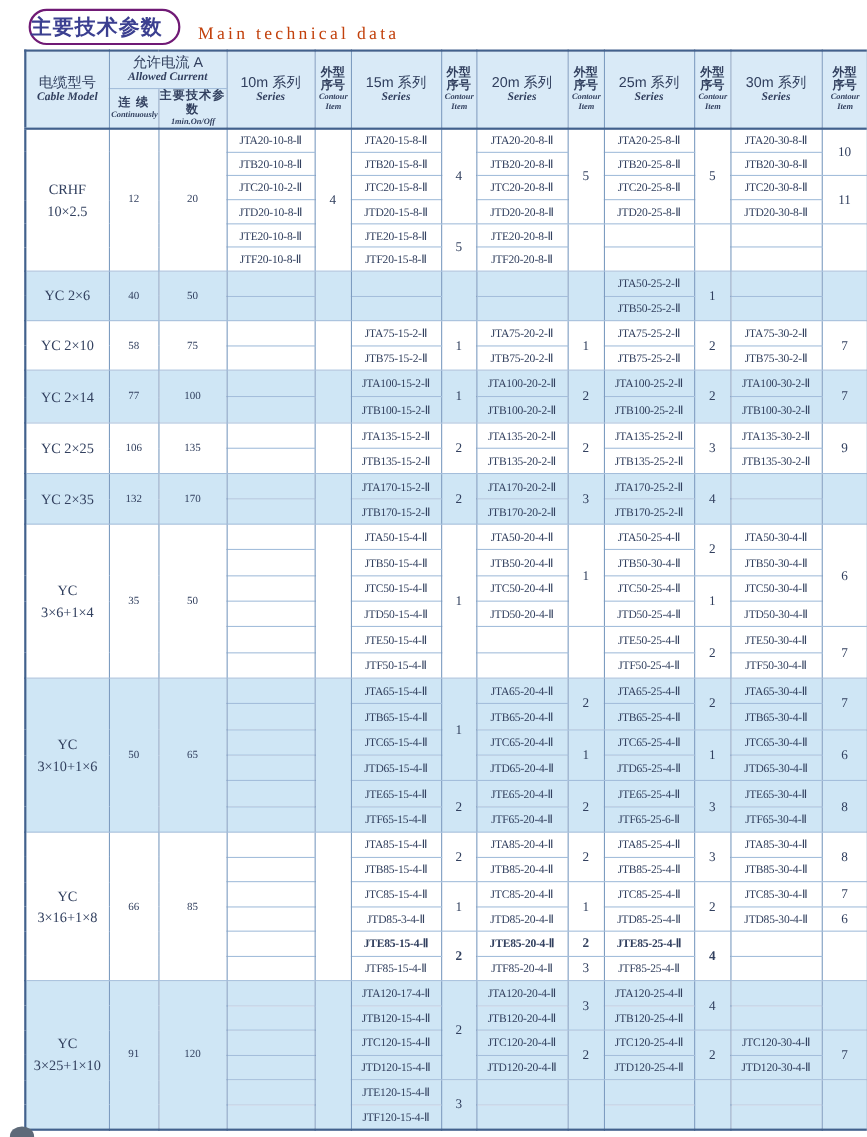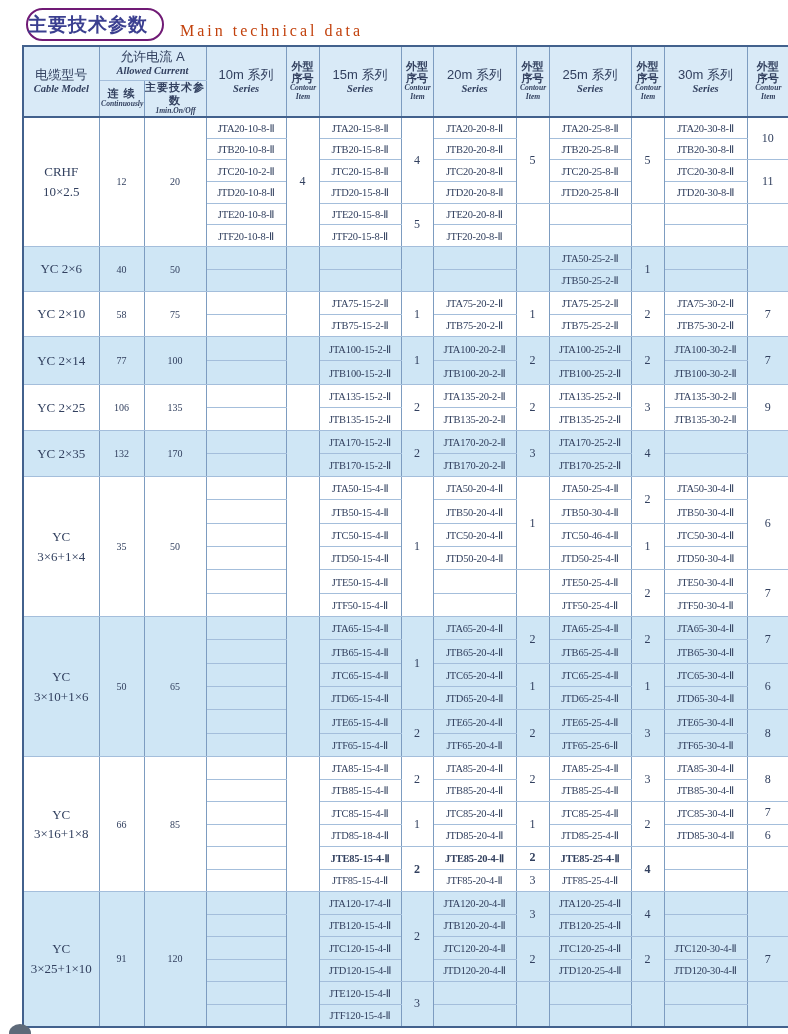--- a/index.html
+++ b/index.html
@@ -346,21 +346,21 @@
         <td class="series"></td>
         <td class="series">JTB50-15-4-Ⅱ</td>
         <td class="series">JTB50-20-4-Ⅱ</td>
         <td class="series">JTB50-30-4-Ⅱ</td>
         <td class="series">JTB50-30-4-Ⅱ</td>
       </tr>
       <tr style="height: 23.3333px;">
         <td class="series"></td>
         <td class="series">JTC50-15-4-Ⅱ</td>
         <td class="series">JTC50-20-4-Ⅱ</td>
-        <td class="series">JTC50-46-4-Ⅱ</td>
+        <td class="series">JTC50-25-4-Ⅱ</td>
         <td class="contour" rowspan="2">1</td>
         <td class="series">JTC50-30-4-Ⅱ</td>
       </tr>
       <tr style="height: 23.3333px;">
         <td class="series"></td>
         <td class="series">JTD50-15-4-Ⅱ</td>
         <td class="series">JTD50-20-4-Ⅱ</td>
         <td class="series">JTD50-25-4-Ⅱ</td>
         <td class="series">JTD50-30-4-Ⅱ</td>
       </tr>
@@ -472,21 +472,21 @@
         <td class="contour" rowspan="2">1</td>
         <td class="series">JTC85-20-4-Ⅱ</td>
         <td class="contour" rowspan="2">1</td>
         <td class="series">JTC85-25-4-Ⅱ</td>
         <td class="contour" rowspan="2">2</td>
         <td class="series">JTC85-30-4-Ⅱ</td>
         <td class="contour" rowspan="1">7</td>
       </tr>
       <tr style="height: 22.5px;">
         <td class="series"></td>
-        <td class="series">JTD85-18-4-Ⅱ</td>
+        <td class="series">JTD85-3-4-Ⅱ</td>
         <td class="series">JTD85-20-4-Ⅱ</td>
         <td class="series">JTD85-25-4-Ⅱ</td>
         <td class="series">JTD85-30-4-Ⅱ</td>
         <td class="contour" rowspan="1">6</td>
       </tr>
       <tr style="height: 22.5px; font-weight: bold;">
         <td class="series"></td>
         <td class="series">JTE85-15-4-Ⅱ</td>
         <td class="contour" rowspan="2">2</td>
         <td class="series">JTE85-20-4-Ⅱ</td>

